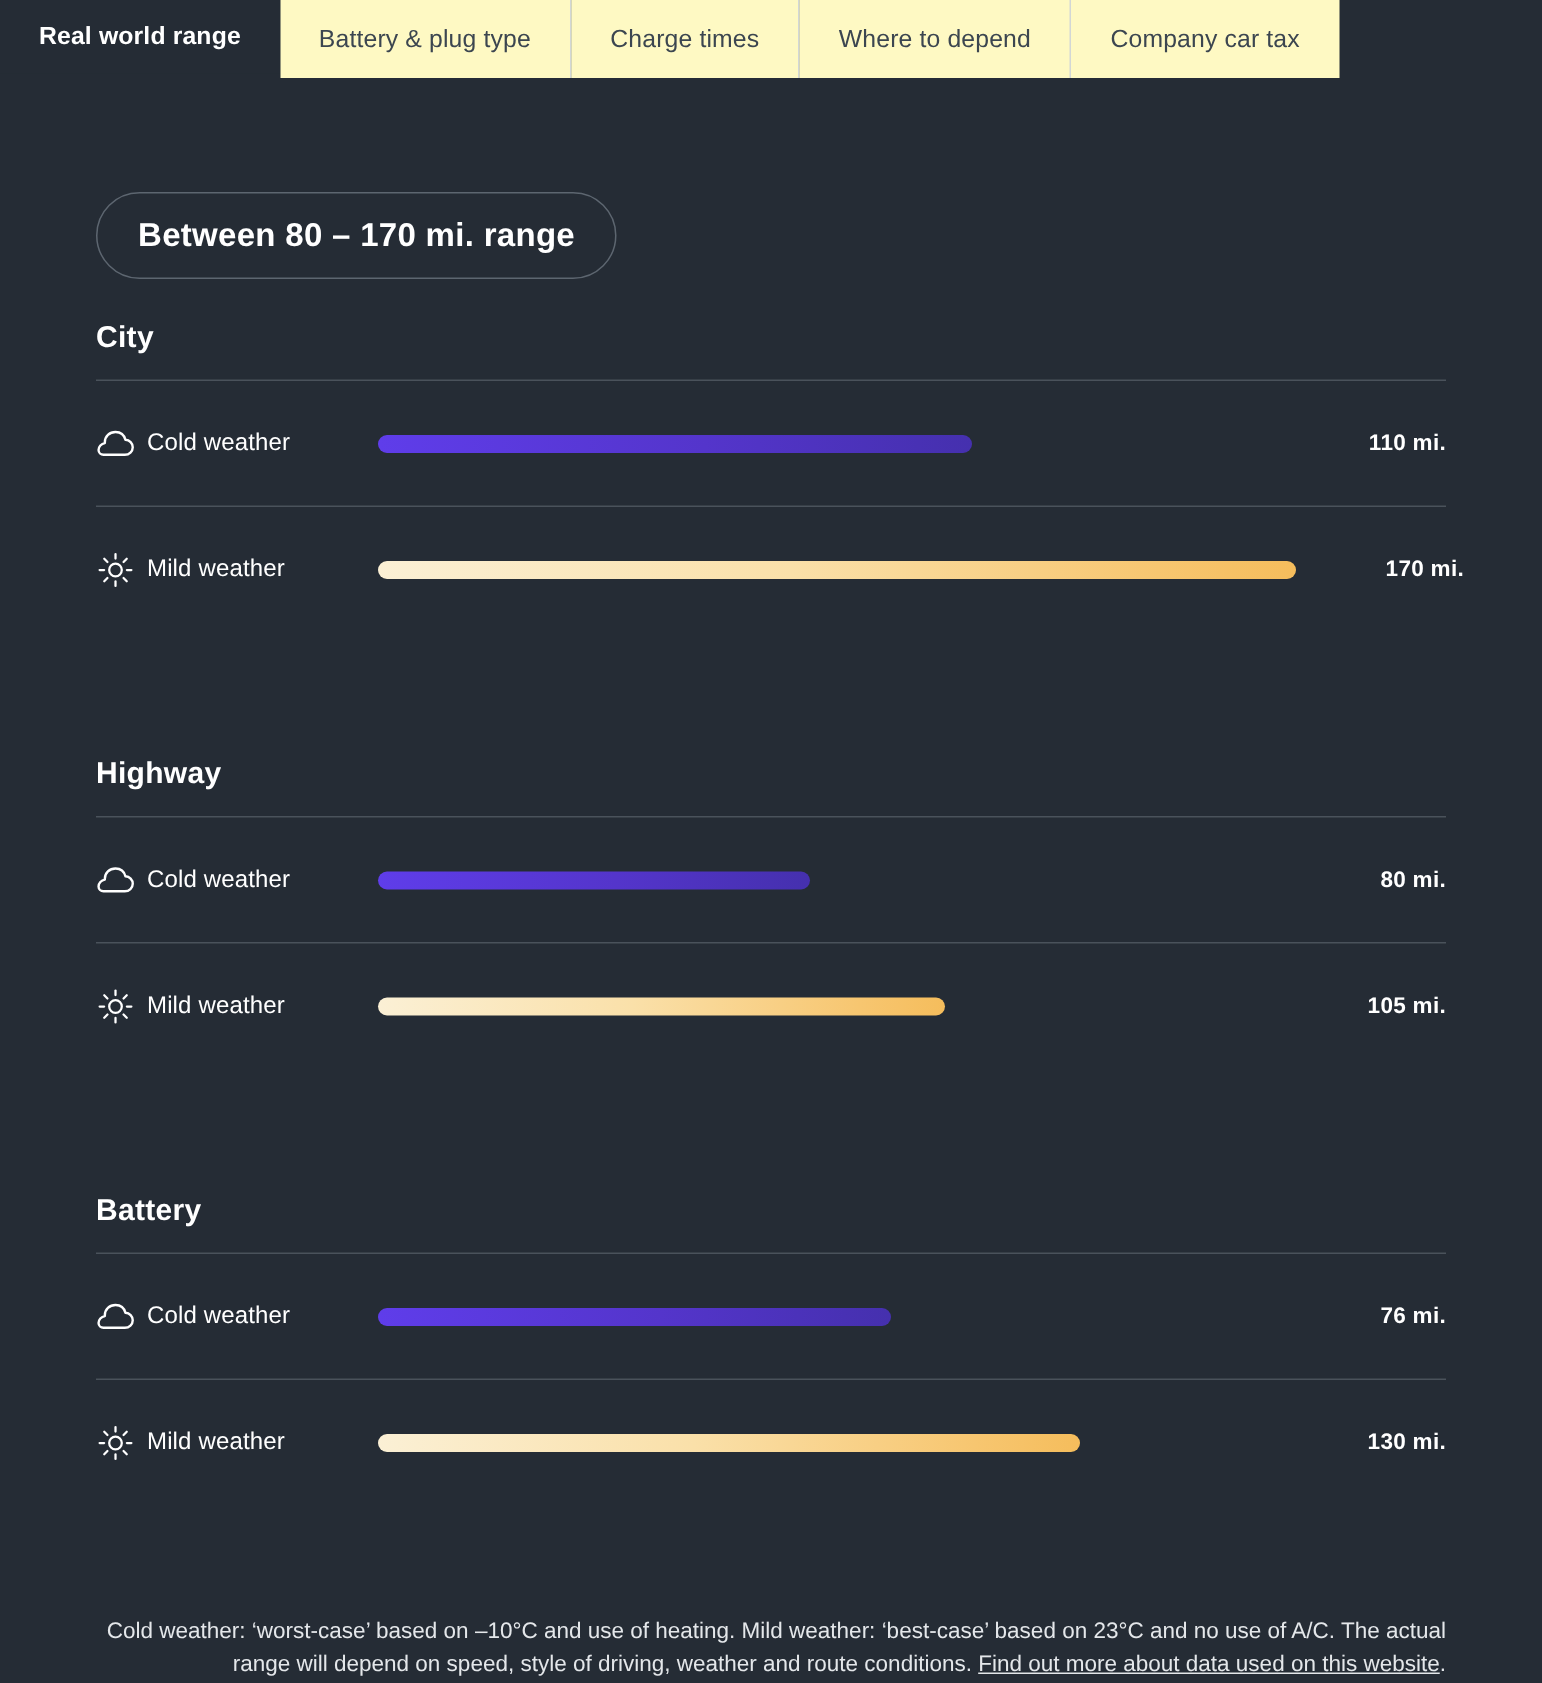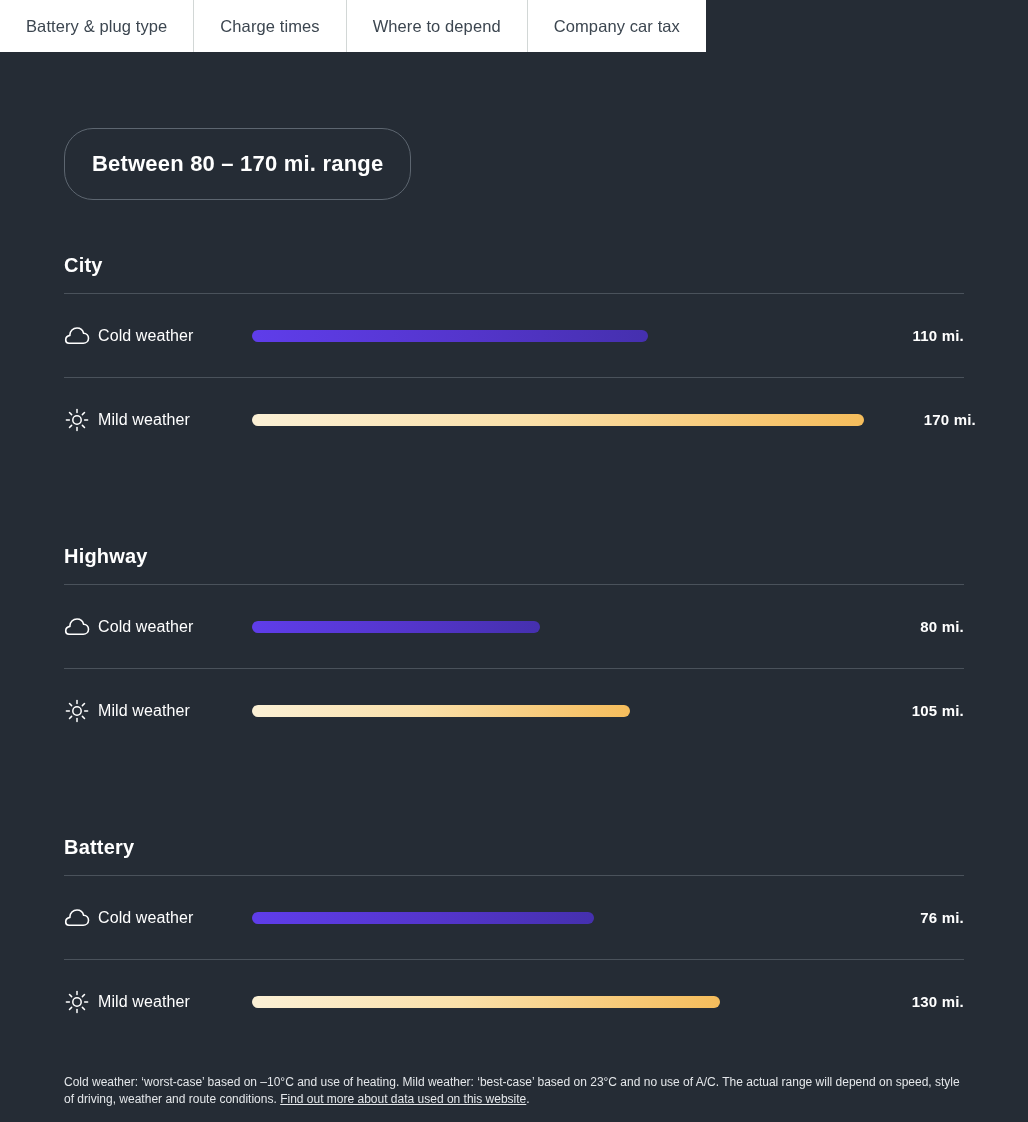--- a/index.html
+++ b/index.html
@@ -20,21 +20,21 @@
     height: 52px;
     width: 1028px;
     background: #252c35;
     align-items: stretch;
   }
   .tab {
     flex: 0 0 auto;
     display: flex;
     align-items: center;
     justify-content: center;
-    background: #ffffff;
+    background: #fef9c3;
     color: #3c4650;
     font-size: 16.5px;
     letter-spacing: .1px;
     border-right: 1px solid #d2d7d6;
     padding: 0 26px;
     cursor: pointer;
     white-space: nowrap;
   }
   .tab:last-child { border-right: none; }
   .tab.active {
@@ -45,32 +45,32 @@
     border-bottom: 3px solid #252c35;
   }
 
   
   .page { padding: 0 64px; }
 
   .range-pill {
     display: inline-flex;
     align-items: center;
     margin-top: 76px;
-    height: 72px;
+    height: 58px;
     padding: 0 27px;
     border: 1px solid #5d6670;
     border-radius: 29px;
     color: #ffffff;
     font-size: 22px;
     font-weight: bold;
     letter-spacing: .2px;
     cursor: pointer;
   }
 
-  .section { margin-top: 54px; }
+  .section { margin-top: 28px; }
   .section + .section { margin-top: 84px; }
   .section-title {
     font-size: 20px;
     font-weight: bold;
     color: #ffffff;
     letter-spacing: .2px;
     margin-bottom: 16px;
   }
 
   .row {
@@ -116,35 +116,39 @@
     text-align: right;
     font-size: 15px;
     font-weight: bold;
     color: #ffffff;
     letter-spacing: .2px;
     white-space: nowrap;
   }
 
   
   .footnote {
-    margin-top: 31px;
-    font-size: 12px;
+    margin-top: 74px;
+    font-size: 15px;
     line-height: 1.45;
     color: #e4e7ea;
     max-width: 900px;
+    text-align: right;
   }
   .footnote a {
     color: #e4e7ea;
     text-decoration: underline;
   }
 </style>
 </head>
 <body>
 
 <div class="tabbar">
+    <div class="tab active">
+      <span>Real world range</span>
+    </div>
     <div class="tab">
       <span>Battery &amp; plug type</span>
     </div>
     <div class="tab">
       <span>Charge times</span>
     </div>
     <div class="tab">
       <span>Where to depend</span>
     </div>
     <div class="tab">

